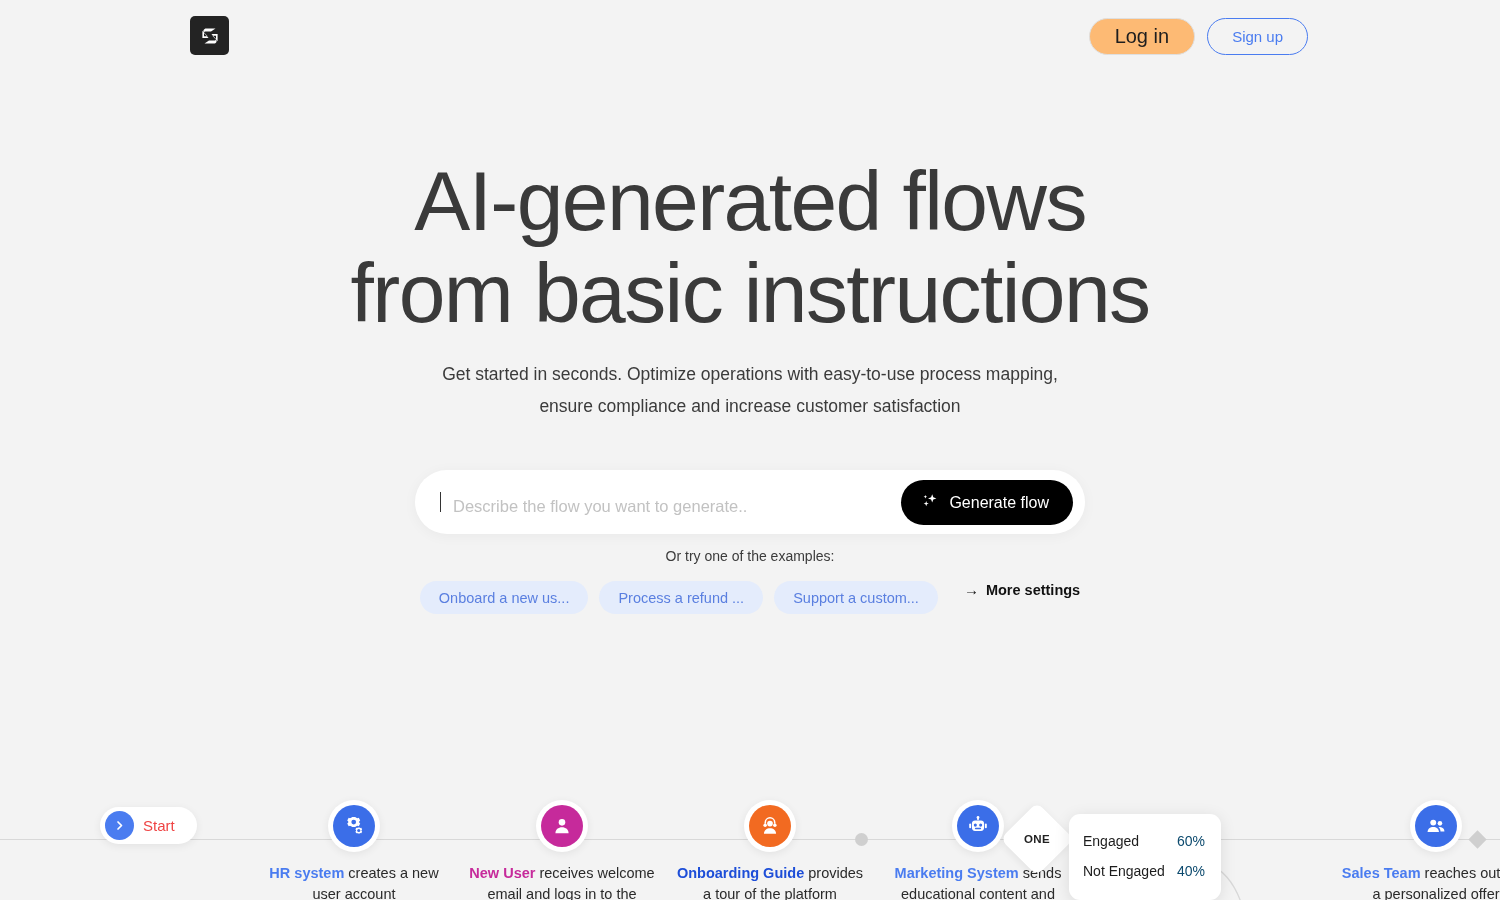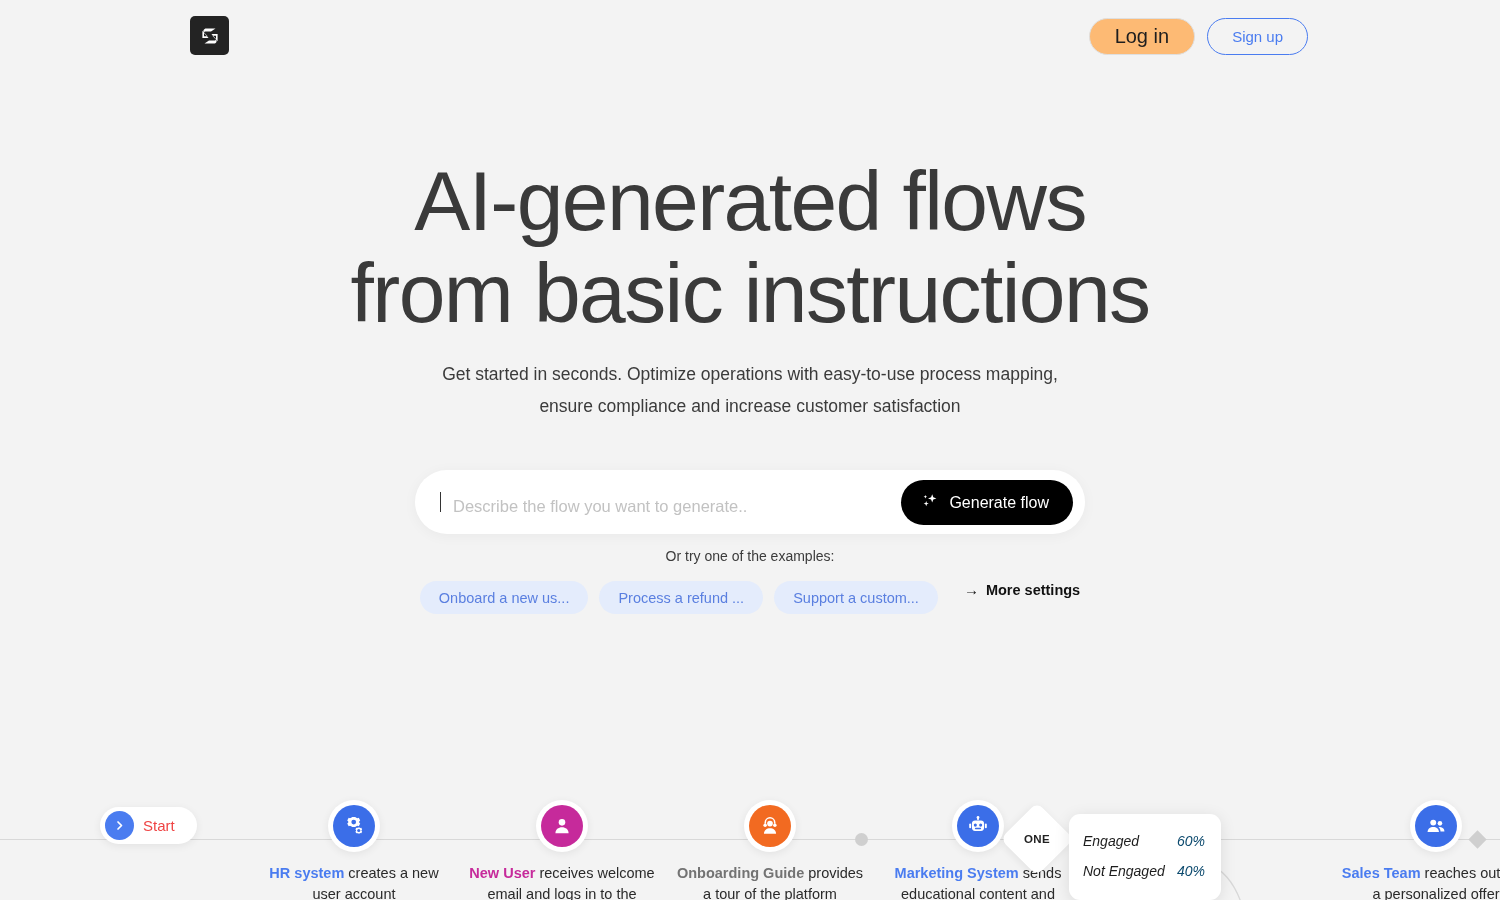--- a/index.html
+++ b/index.html
@@ -181,21 +181,21 @@
   }
 
   .infocard {
     position:absolute; left:1069px; top:14px;
     width:152px; padding:12px 0 14px 0;
     background:#fff; border-radius:11px;
     box-shadow:0 3px 16px rgba(0,0,0,.10); z-index:6;
   }
   .inforow {
     display:flex; justify-content:space-between; align-items:center;
-    padding:7px 16px 7px 14px; font-size:14px;font-style:italic;
+    padding:7px 16px 7px 14px; font-size:14px;
   }
   .infokey { color:#1c1c1c; }
   .infoval { color:#0c4a6e; }
 
   .curve { position:absolute; left:1180px; top:55px; z-index:1; }
 </style>
 </head>
 <body>
 
 <div class="nav">
@@ -298,21 +298,21 @@
         <svg width="22" height="22" viewBox="0 0 24 24" fill="#fff">
           <path d="M6.0 8.2 A6.0 6.0 0 0 1 18.0 8.2 L18.0 9.6 L16.3 9.6 L16.3 8.2 A4.3 4.3 0 0 0 7.7 8.2 L7.7 9.6 L6.0 9.6 Z"></path>
           <circle cx="12" cy="9.4" r="3.1"></circle>
           <path d="M5.4 20.4 C5.4 16.6 8.4 14.4 12 14.4 C15.6 14.4 18.6 16.6 18.6 20.4 Z"></path>
           <circle cx="17.3" cy="11.2" r="1.9"></circle>
           <circle cx="6.7" cy="11.2" r="1.9"></circle>
         </svg>
       </div>
     </div>
     <div class="caption">
-      <span class="actor" style="color:#737373">Onboarding Guide</span><span> provides a tour of the platform features</span>
+      <span class="actor" style="color:#1d4ed8">Onboarding Guide</span><span> provides a tour of the platform features</span>
     </div>
   </div>
 
   <div class="minidot" style="left:855px;"></div>
 
   <div class="node" style="left:883px;">
     <div class="bubble">
       <div class="dot" style="background:#3b6ee8;">
         <svg width="22" height="22" viewBox="0 0 24 24" fill="#fff">
           <rect x="11.1" y="2.6" width="1.8" height="3.2" rx="0.9"></rect>

